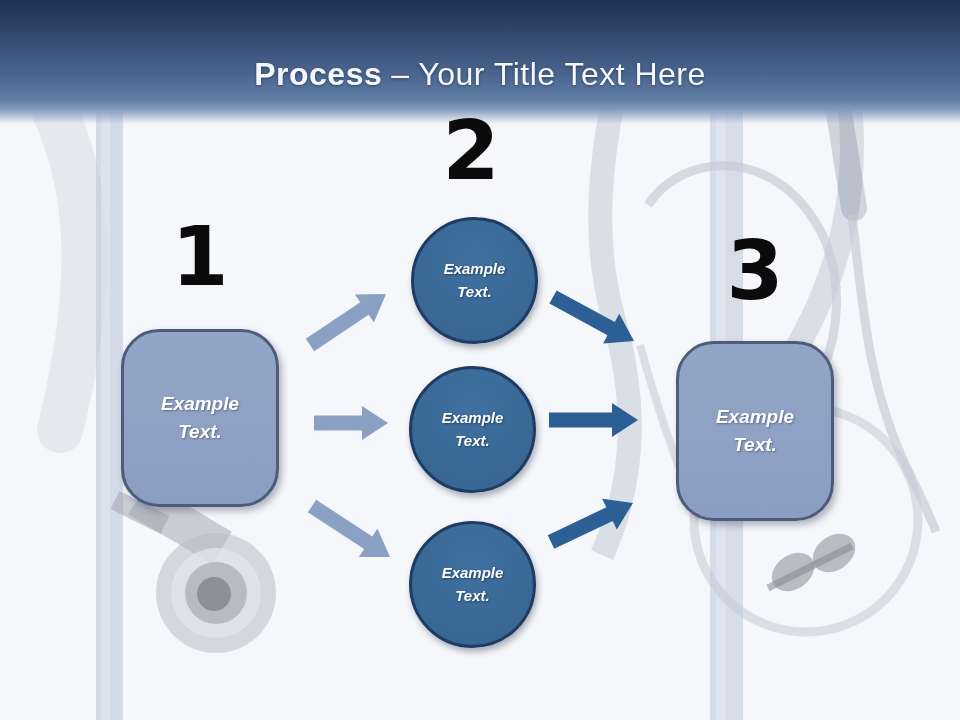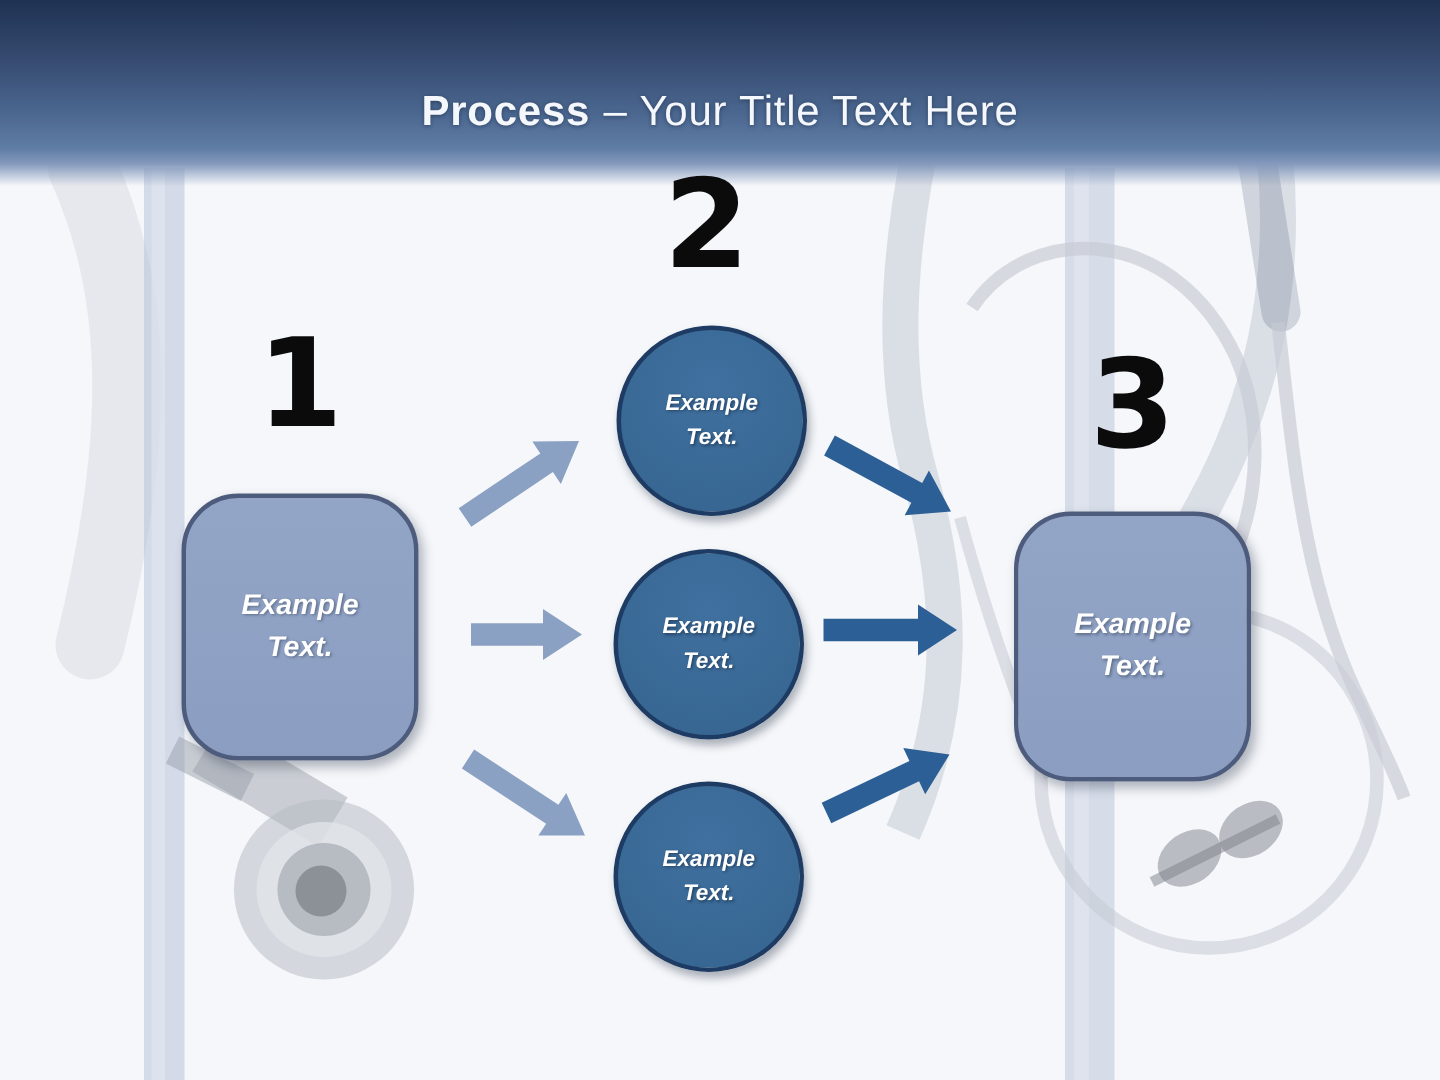--- a/index.html
+++ b/index.html
@@ -16,21 +16,21 @@
     background:linear-gradient(180deg,
       var(--header_top,#1f3254) 0%,
       #35496e 30%,
       #4a668f 60%,
       #607da6 80%,
       var(--header_bottom,#8499bc) 88%,
       rgba(132,153,188,0) 100%);
   }
   .slide-title{
     position:absolute;top:54px;left:0;width:960px;margin:0;
-    text-align:center;font-size:28px;font-weight:400;line-height:40px;
+    text-align:center;font-size:32px;font-weight:400;line-height:40px;
     color:var(--title_color,#f4f7fb);
     text-shadow:0 1px 3px rgba(10,20,40,.45);
     letter-spacing:.5px;
   }
   .slide-title .kw{font-weight:700;margin-right:9px;}
   
   .step-number{
     position:absolute;width:90px;text-align:center;
     font-family:"DejaVu Sans",sans-serif;font-weight:700;
     font-size:82px;line-height:1;color:var(--number_color,#0b0b0c);

